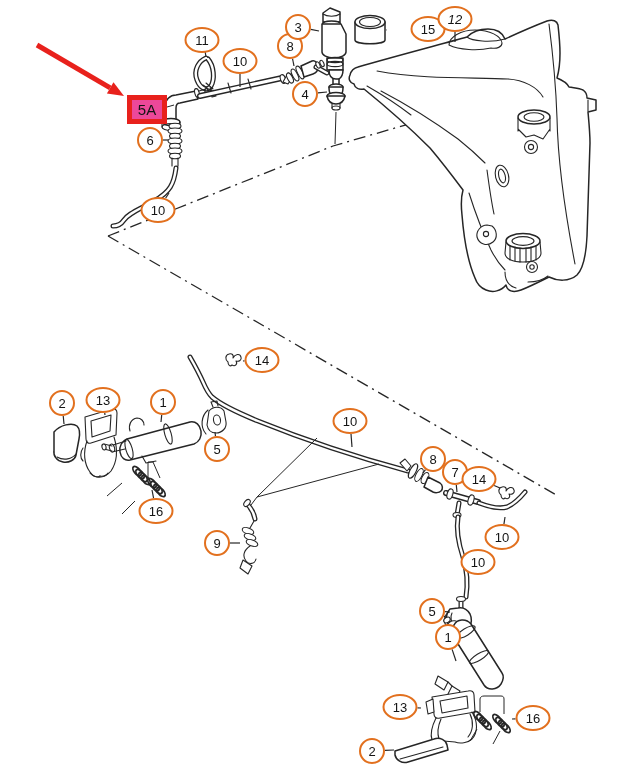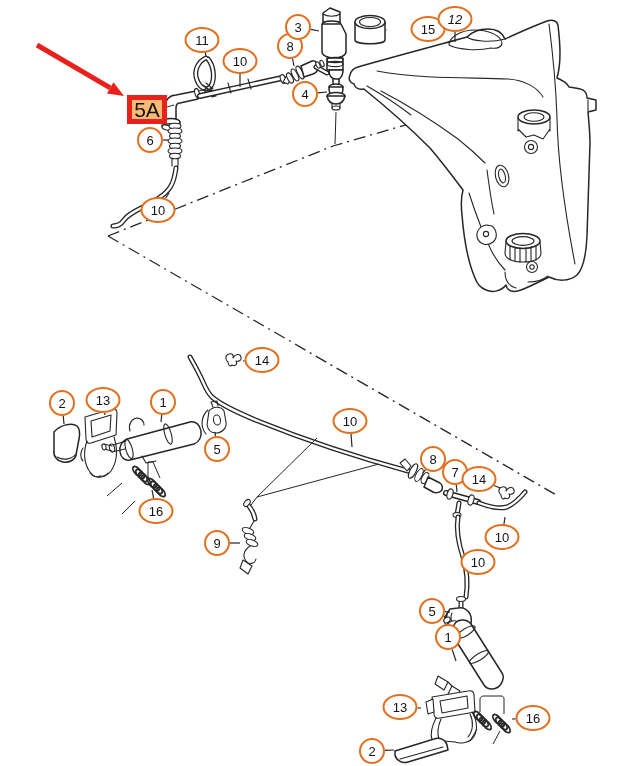--- a/index.html
+++ b/index.html
@@ -13,22 +13,22 @@
   .fw2{fill:#fff;stroke:var(--line,#262626);stroke-width:1.1;stroke-linejoin:round;}
   .dark{fill:none;stroke:var(--line,#262626);stroke-width:1.8;}
   .t-o{fill:none;stroke:var(--line,#262626);stroke-width:6;stroke-linecap:round;}
   .t-i{fill:none;stroke:#fff;stroke-width:3.2;stroke-linecap:round;}
   .t-o2{fill:none;stroke:var(--line,#262626);stroke-width:5;stroke-linecap:round;}
   .t-i2{fill:none;stroke:#fff;stroke-width:2.4;stroke-linecap:round;}
   .dash{fill:none;stroke:var(--line,#262626);stroke-width:1.3;stroke-dasharray:12 5 2 5;}
   .callout{position:absolute;transform:translate(-50%,-50%);border:2px solid var(--callout,#e2701e);
            border-radius:50%;background:#fff;color:#141414;font-size:13px;line-height:1;
            display:flex;align-items:center;justify-content:center;box-sizing:border-box;cursor:pointer;}
-  .hl-box{position:absolute;border:5px solid var(--hl,#e8211c);background:#fdba74;box-sizing:border-box;
-          display:flex;align-items:center;justify-content:center;color:#141414;font-size:21px;cursor:pointer;}
+  .hl-box{position:absolute;border:5px solid var(--hl,#e8211c);background:#ec4899;box-sizing:border-box;
+          display:flex;align-items:center;justify-content:center;color:#141414;font-size:15px;cursor:pointer;}
 </style>
 </head>
 <body>
 
 <div class="stage">
 <svg id="art" width="629" height="766" viewBox="0 0 629 766">
 
   <g>
     <path class="dash" d="M108,236 L333,146 L533,88"></path>
     <path class="dash" d="M108,236 L558,496"></path>

